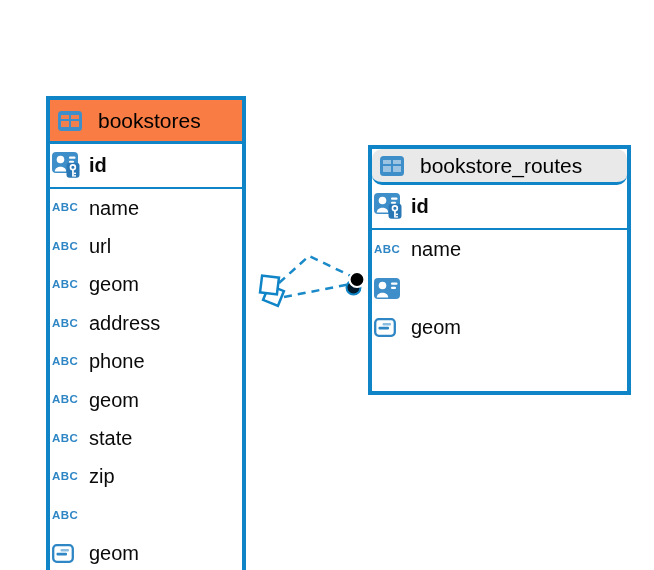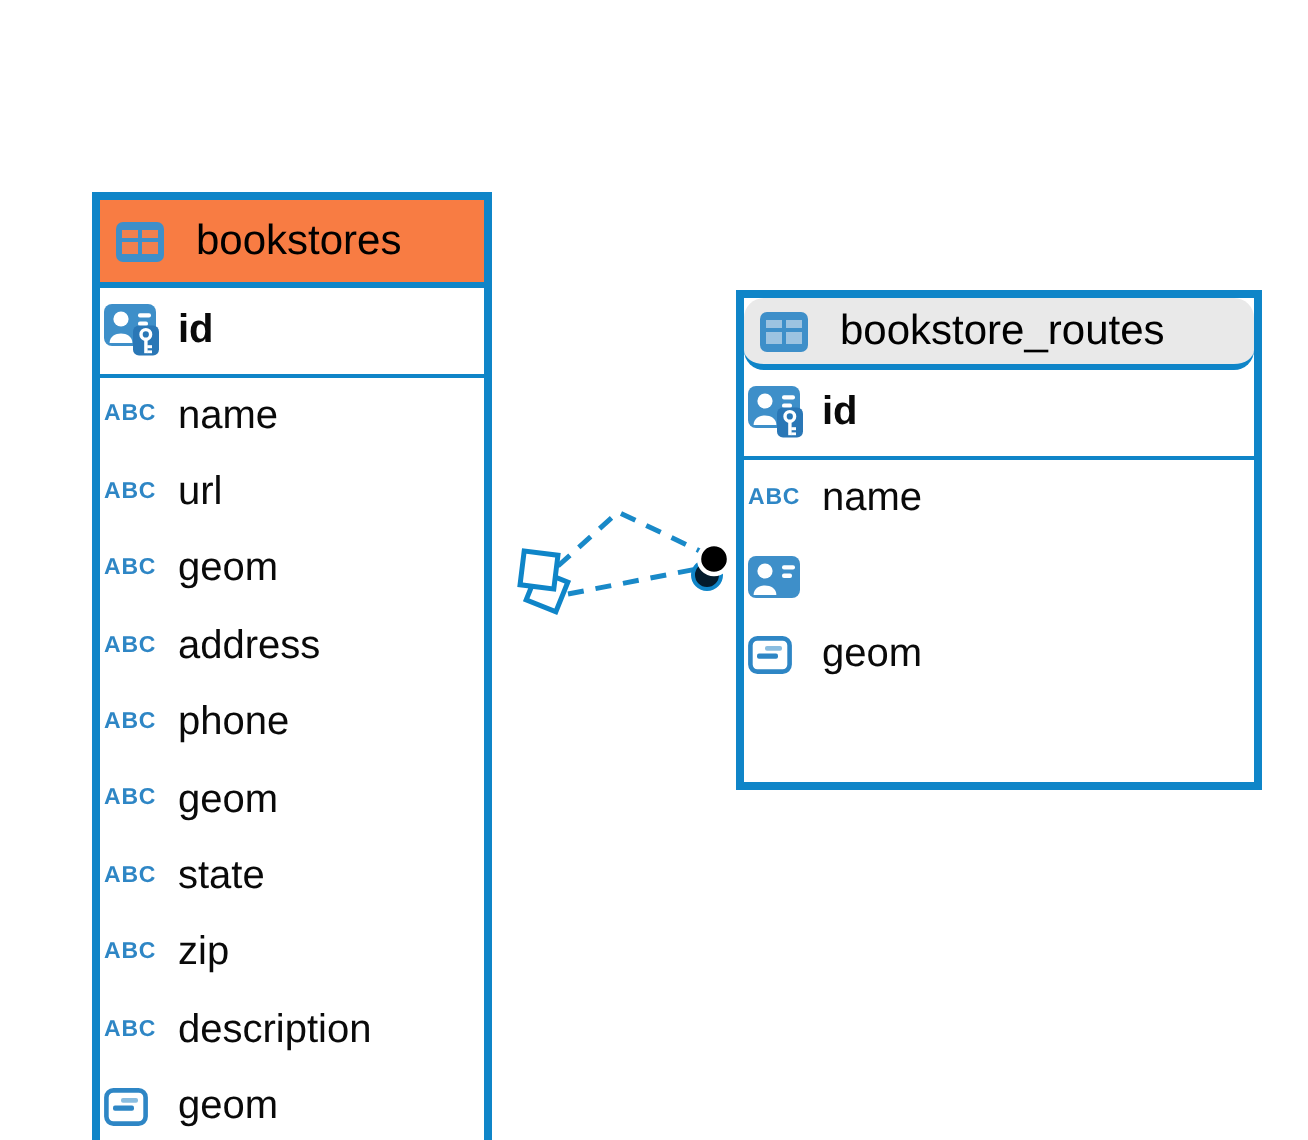--- a/index.html
+++ b/index.html
@@ -102,21 +102,20 @@
     <div class="erow row-std">
       <span class="ic abc">ABC</span>
       <span class="lbl">state</span>
     </div>
     <div class="erow row-std">
       <span class="ic abc">ABC</span>
       <span class="lbl">zip</span>
     </div>
     <div class="erow row-std">
       <span class="ic abc">ABC</span>
-      <span class="lbl">description</span>
     </div>
     <div class="erow row-std">
       <span class="ic">
         <svg width="22" height="19" viewBox="0 0 22 19">
           <rect x="1.2" y="1.2" width="19.6" height="16.6" rx="3.5" fill="#fff" stroke="#2e86c5" stroke-width="2.3"></rect>
           <rect x="8.5" y="5" width="8.5" height="2.4" rx="1" fill="#8abde0"></rect>
           <rect x="4.5" y="8.8" width="10.5" height="2.6" rx="1" fill="#2e86c5"></rect>
         </svg>
       </span>
       <span class="lbl">geom</span>

